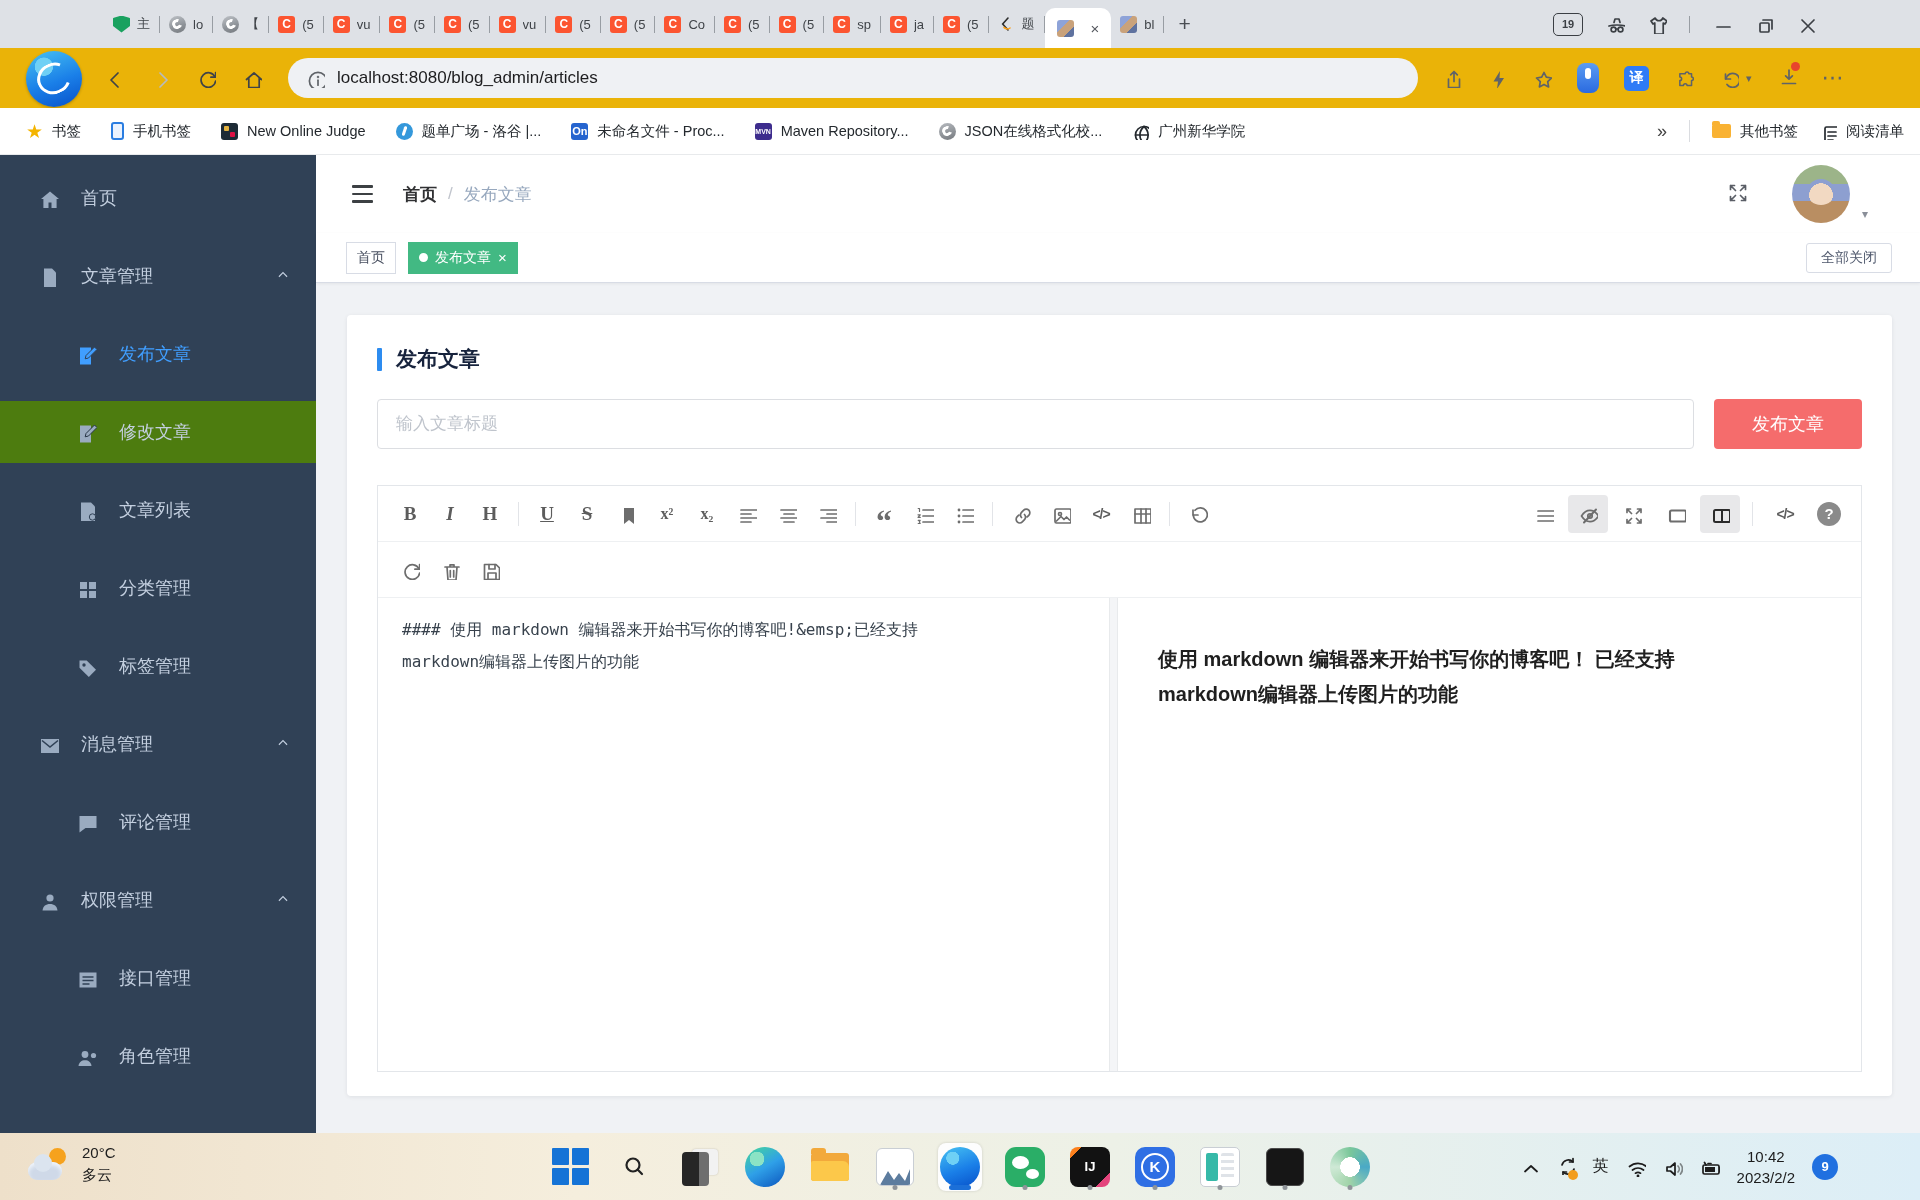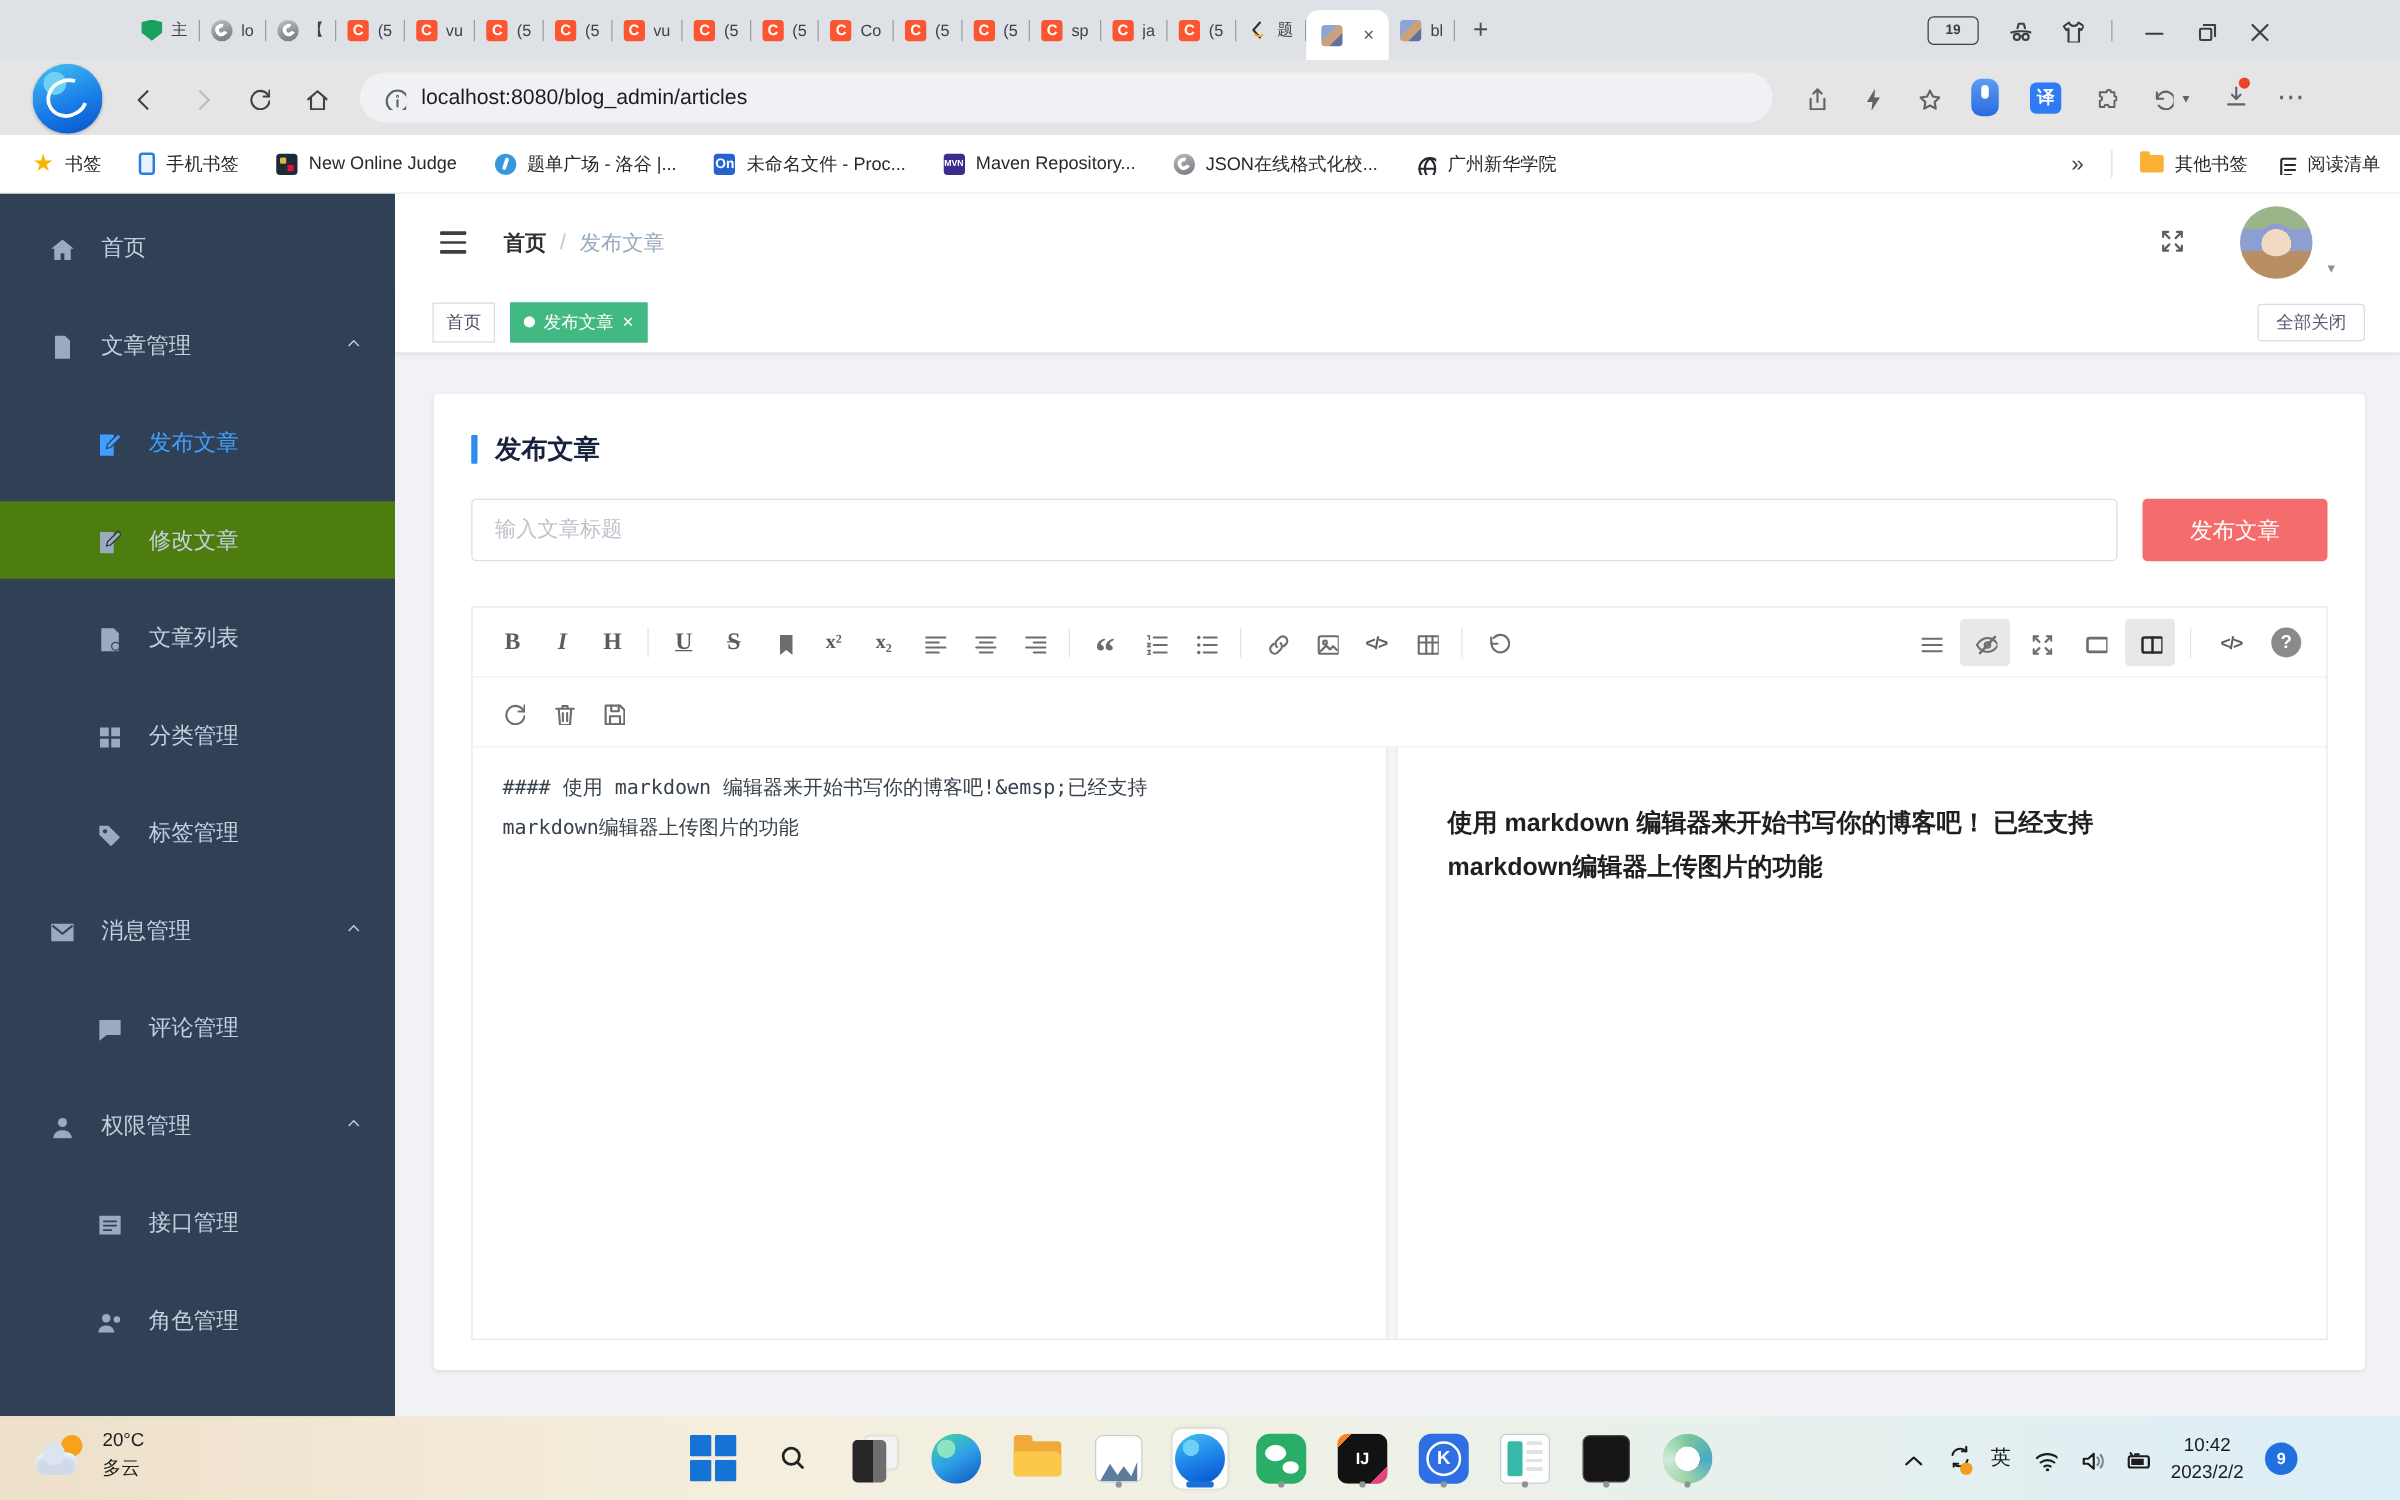--- a/index.html
+++ b/index.html
@@ -18,25 +18,25 @@
   .fav-shield{background:#19a15f;clip-path:polygon(50% 0,100% 14%,100% 62%,50% 100%,0 62%,0 14%)}
   .fav-e{border-radius:50%;background:linear-gradient(160deg,#b6babf 10%,#8d9298 60%,#75797e)}
   .fav-e::after,.elogo::after{content:"";position:absolute;inset:22% 20% 22% 20%;border:3px solid #fff;
        border-radius:50%;border-right-color:transparent;transform:rotate(-25deg)}
   .fav-csdn{background:#fc5531}
   .fav-lc{background:transparent}
   .fav-av{background:linear-gradient(135deg,#8ea3d8 0 38%,#c9a27b 38% 70%,#5f729f 70%);border-radius:3px}
   .tclose{font-size:15px;color:#54585e;margin-left:3px}
   .newtab{font-size:21px;color:#4a4e54;margin-left:14px}
   .winctrls{position:absolute;right:104px;top:0;height:48px;display:flex;align-items:center;gap:22px;color:#3b3f44}
-  .tabcount{width:41px;height:23px;border:1.6px solid #3b3f44;border-radius:5px;font-size:11px;font-weight:700;
+  .tabcount{width:30px;height:23px;border:1.6px solid #3b3f44;border-radius:5px;font-size:11px;font-weight:700;
        display:flex;align-items:center;justify-content:center}
 
   
-  .navbar{position:absolute;left:0;right:0;top:48px;height:60px;background:#e5e5e5;display:flex;align-items:center}
+  .navbar{position:absolute;left:0;right:0;top:48px;height:60px;background:#eab308;display:flex;align-items:center}
   .elogo{position:absolute;left:26px;top:3px;width:56px;height:56px;border-radius:50%;
        background:radial-gradient(circle at 32% 28%,#6fd0f5 0 16%,transparent 17%),linear-gradient(160deg,#3fb6f0 10%,#1a7fe8 55%,#0b5bd0 90%);
        box-shadow:0 1px 3px rgba(0,0,0,.25)}
   .navbtns{display:flex;align-items:center;gap:26px;margin-left:104px;color:#3f4348}
   .navbtns .dis{color:#b7bbc0}
   .addressbar{margin-left:26px;width:1130px;height:40px;border-radius:20px;background:#eff1f4;
        display:flex;align-items:center;gap:12px;padding:0 18px;color:#5f6368}
   .url{font-size:17px;color:#1d1d1f}
   .navright{display:flex;align-items:center;gap:25px;margin-left:24px;color:#5f6368}
   .mouse-ic{width:22px;height:30px;border-radius:8px;background:linear-gradient(180deg,#5b9cf2,#2a6ae0);position:relative}

